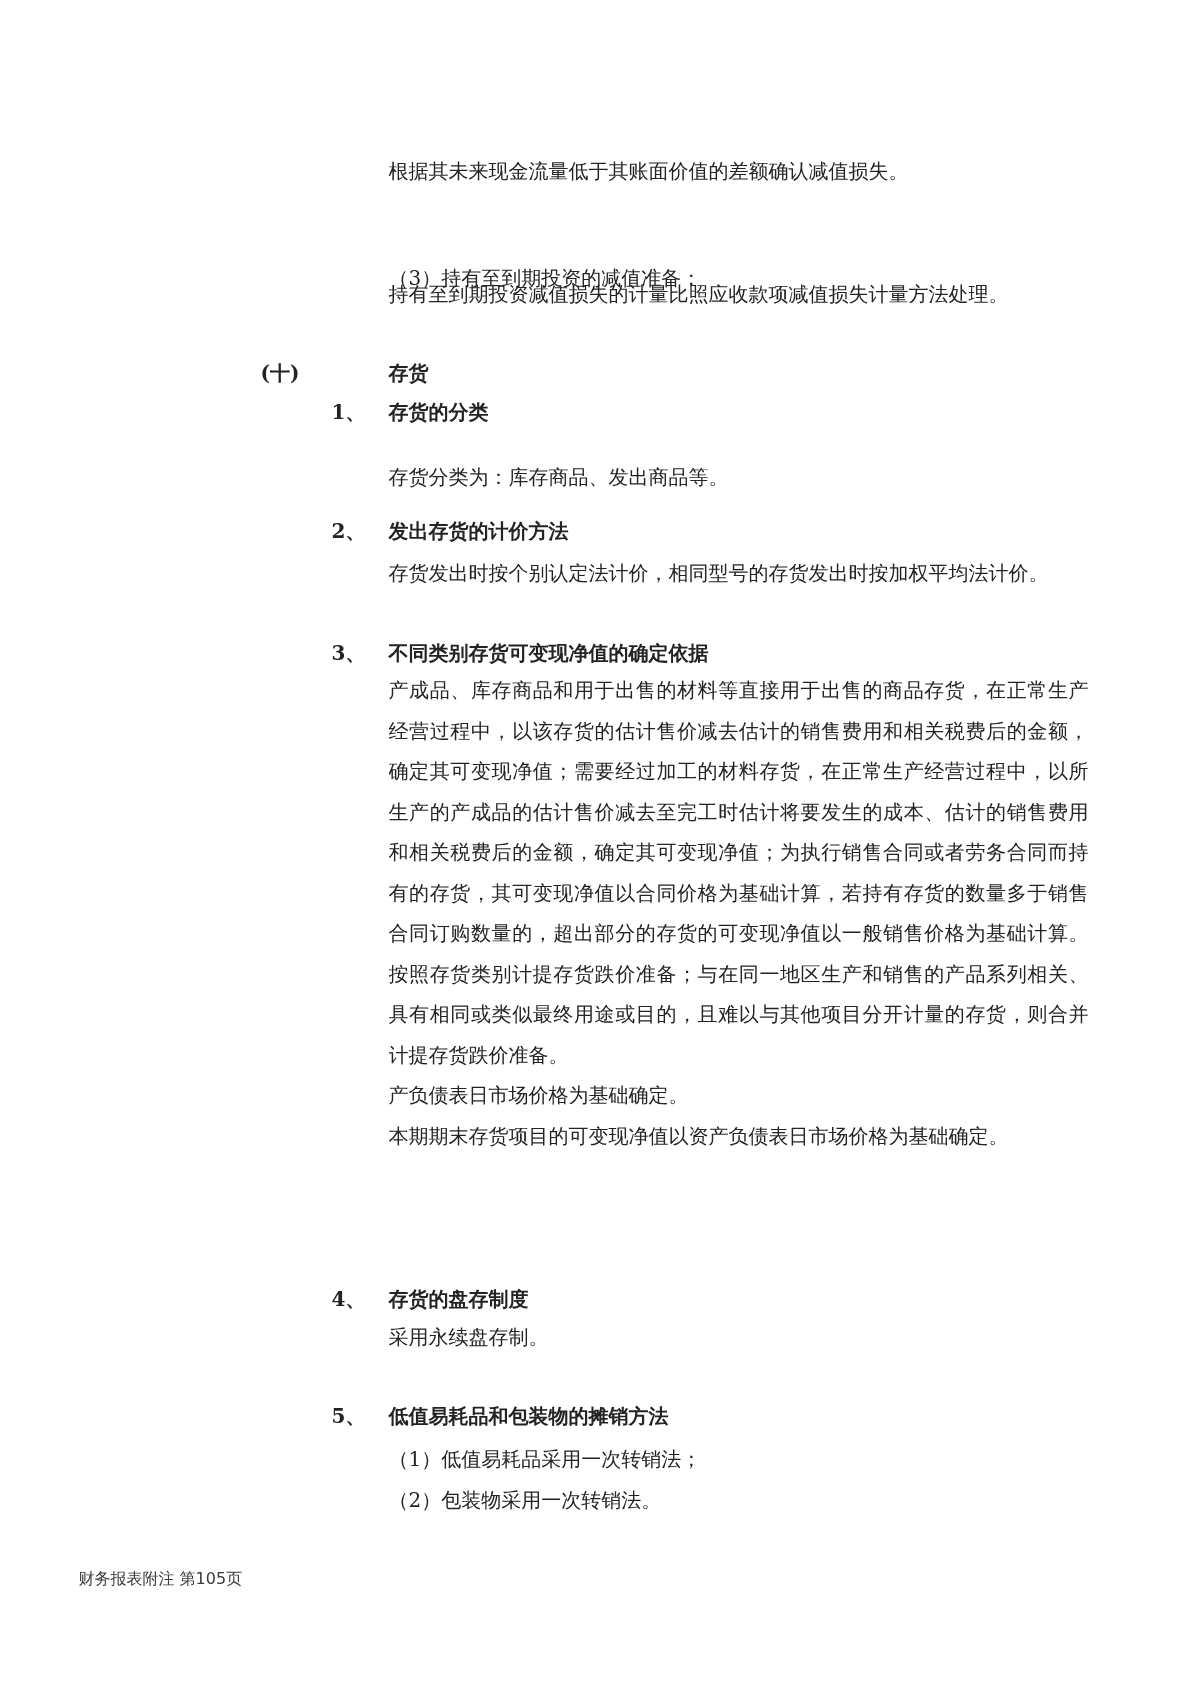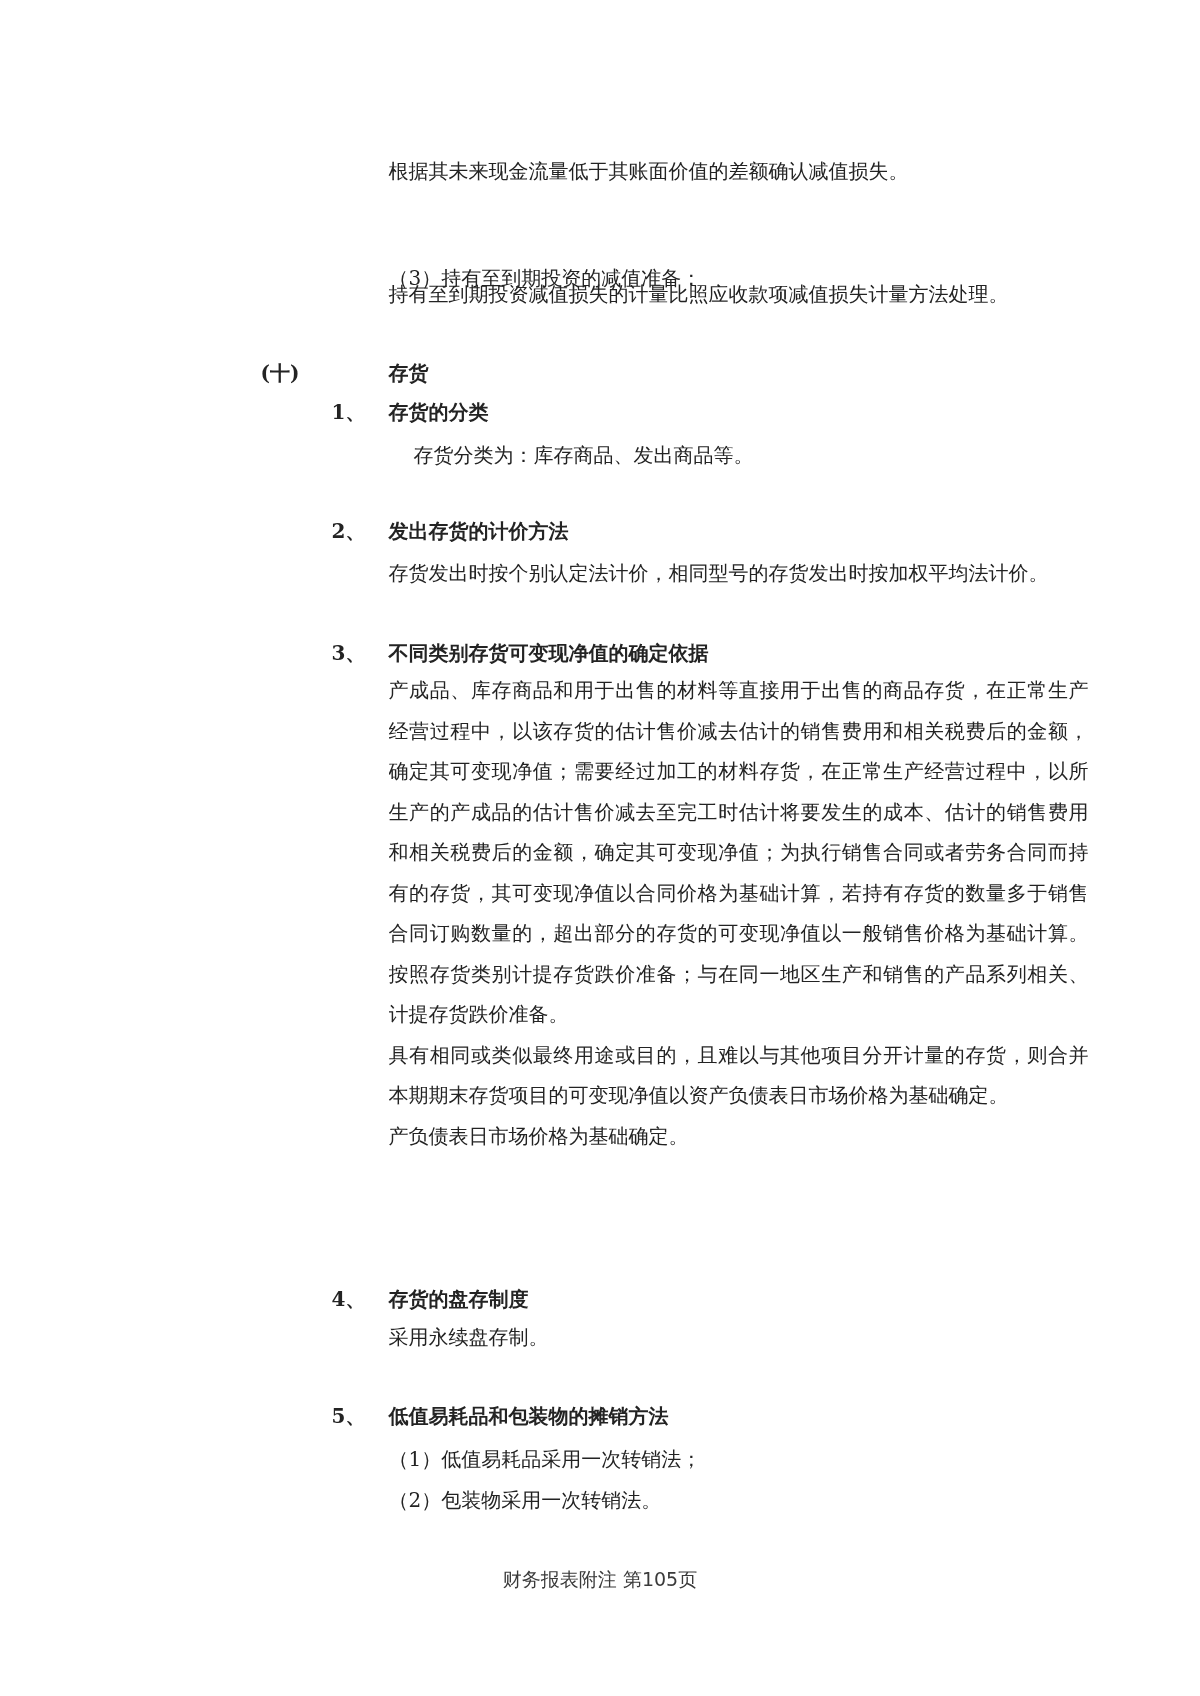--- a/index.html
+++ b/index.html
@@ -24,21 +24,21 @@
   .num  { left: 253px; }
   .txt  { left: 310px; }
 
   
   .t-intro1 { top: 158px; }
   .t-c3h    { top: 241px; margin-top: 24px; }
   .t-c3b    { top: 281px; }
   .t-sec    { top: 360px; }
   .sec-num  { left: 182px; }
   .i1h { top: 399px; }
-  .i1b { top: 442px; margin-left: 25px; }
+  .i1b { top: 464px; }
   .i2h { top: 518px; }
   .i2b { top: 560px; }
   .i3h { top: 640px; }
   .i4h { top: 1286px; }
   .i4b { top: 1324px; text-align: center; }
   .i5h { top: 1403px; }
   .i5b1 { top: 1446px; }
   .i5b2 { top: 1487px; }
 
   
@@ -60,23 +60,23 @@
     text-align: justify;
     text-align-last: justify;
     text-justify: inter-character;
   }
 
   .footer {
     position: absolute;
     left: 0;
     right: 0;
     top: 1566px;
-    text-align: center;
+    text-align: left;
     font-family: "DejaVu Sans", sans-serif;
-    font-size: 19px;
+    font-size: 16px;
     color: #3a3a3a;
     line-height: 26px;
   }
 </style>
 </head>
 <body>
 
 <div class="page">
 
   <div class="abs txt t-intro1">根据其未来现金流量低于其账面价值的差额确认减值损失。</div>
@@ -99,24 +99,24 @@
   <div class="abs bold txt i3h">不同类别存货可变现净值的确定依据</div>
   <div class="para">
     <div class="pline j">产成品、库存商品和用于出售的材料等直接用于出售的商品存货，在正常生产</div>
     <div class="pline j">经营过程中，以该存货的估计售价减去估计的销售费用和相关税费后的金额，</div>
     <div class="pline j">确定其可变现净值；需要经过加工的材料存货，在正常生产经营过程中，以所</div>
     <div class="pline j">生产的产成品的估计售价减去至完工时估计将要发生的成本、估计的销售费用</div>
     <div class="pline j">和相关税费后的金额，确定其可变现净值；为执行销售合同或者劳务合同而持</div>
     <div class="pline j">有的存货，其可变现净值以合同价格为基础计算，若持有存货的数量多于销售</div>
     <div class="pline j">合同订购数量的，超出部分的存货的可变现净值以一般销售价格为基础计算。</div>
     <div class="pline j">按照存货类别计提存货跌价准备；与在同一地区生产和销售的产品系列相关、</div>
+    <div class="pline j">具有相同或类似最终用途或目的，且难以与其他项目分开计量的存货，则合并</div>
     <div class="pline">计提存货跌价准备。</div>
-    <div class="pline j">具有相同或类似最终用途或目的，且难以与其他项目分开计量的存货，则合并</div>
+    <div class="pline">产负债表日市场价格为基础确定。</div>
     <div class="pline">本期期末存货项目的可变现净值以资产负债表日市场价格为基础确定。</div>
-    <div class="pline">产负债表日市场价格为基础确定。</div>
   </div>
 
   <div class="abs bold num i4h">4、</div>
   <div class="abs bold txt i4h">存货的盘存制度</div>
   <div class="abs txt i4b">采用永续盘存制。</div>
 
   <div class="abs bold num i5h">5、</div>
   <div class="abs bold txt i5h">低值易耗品和包装物的摊销方法</div>
   <div class="abs txt i5b1">（1）低值易耗品采用一次转销法；</div>
   <div class="abs txt i5b2">（2）包装物采用一次转销法。</div>

